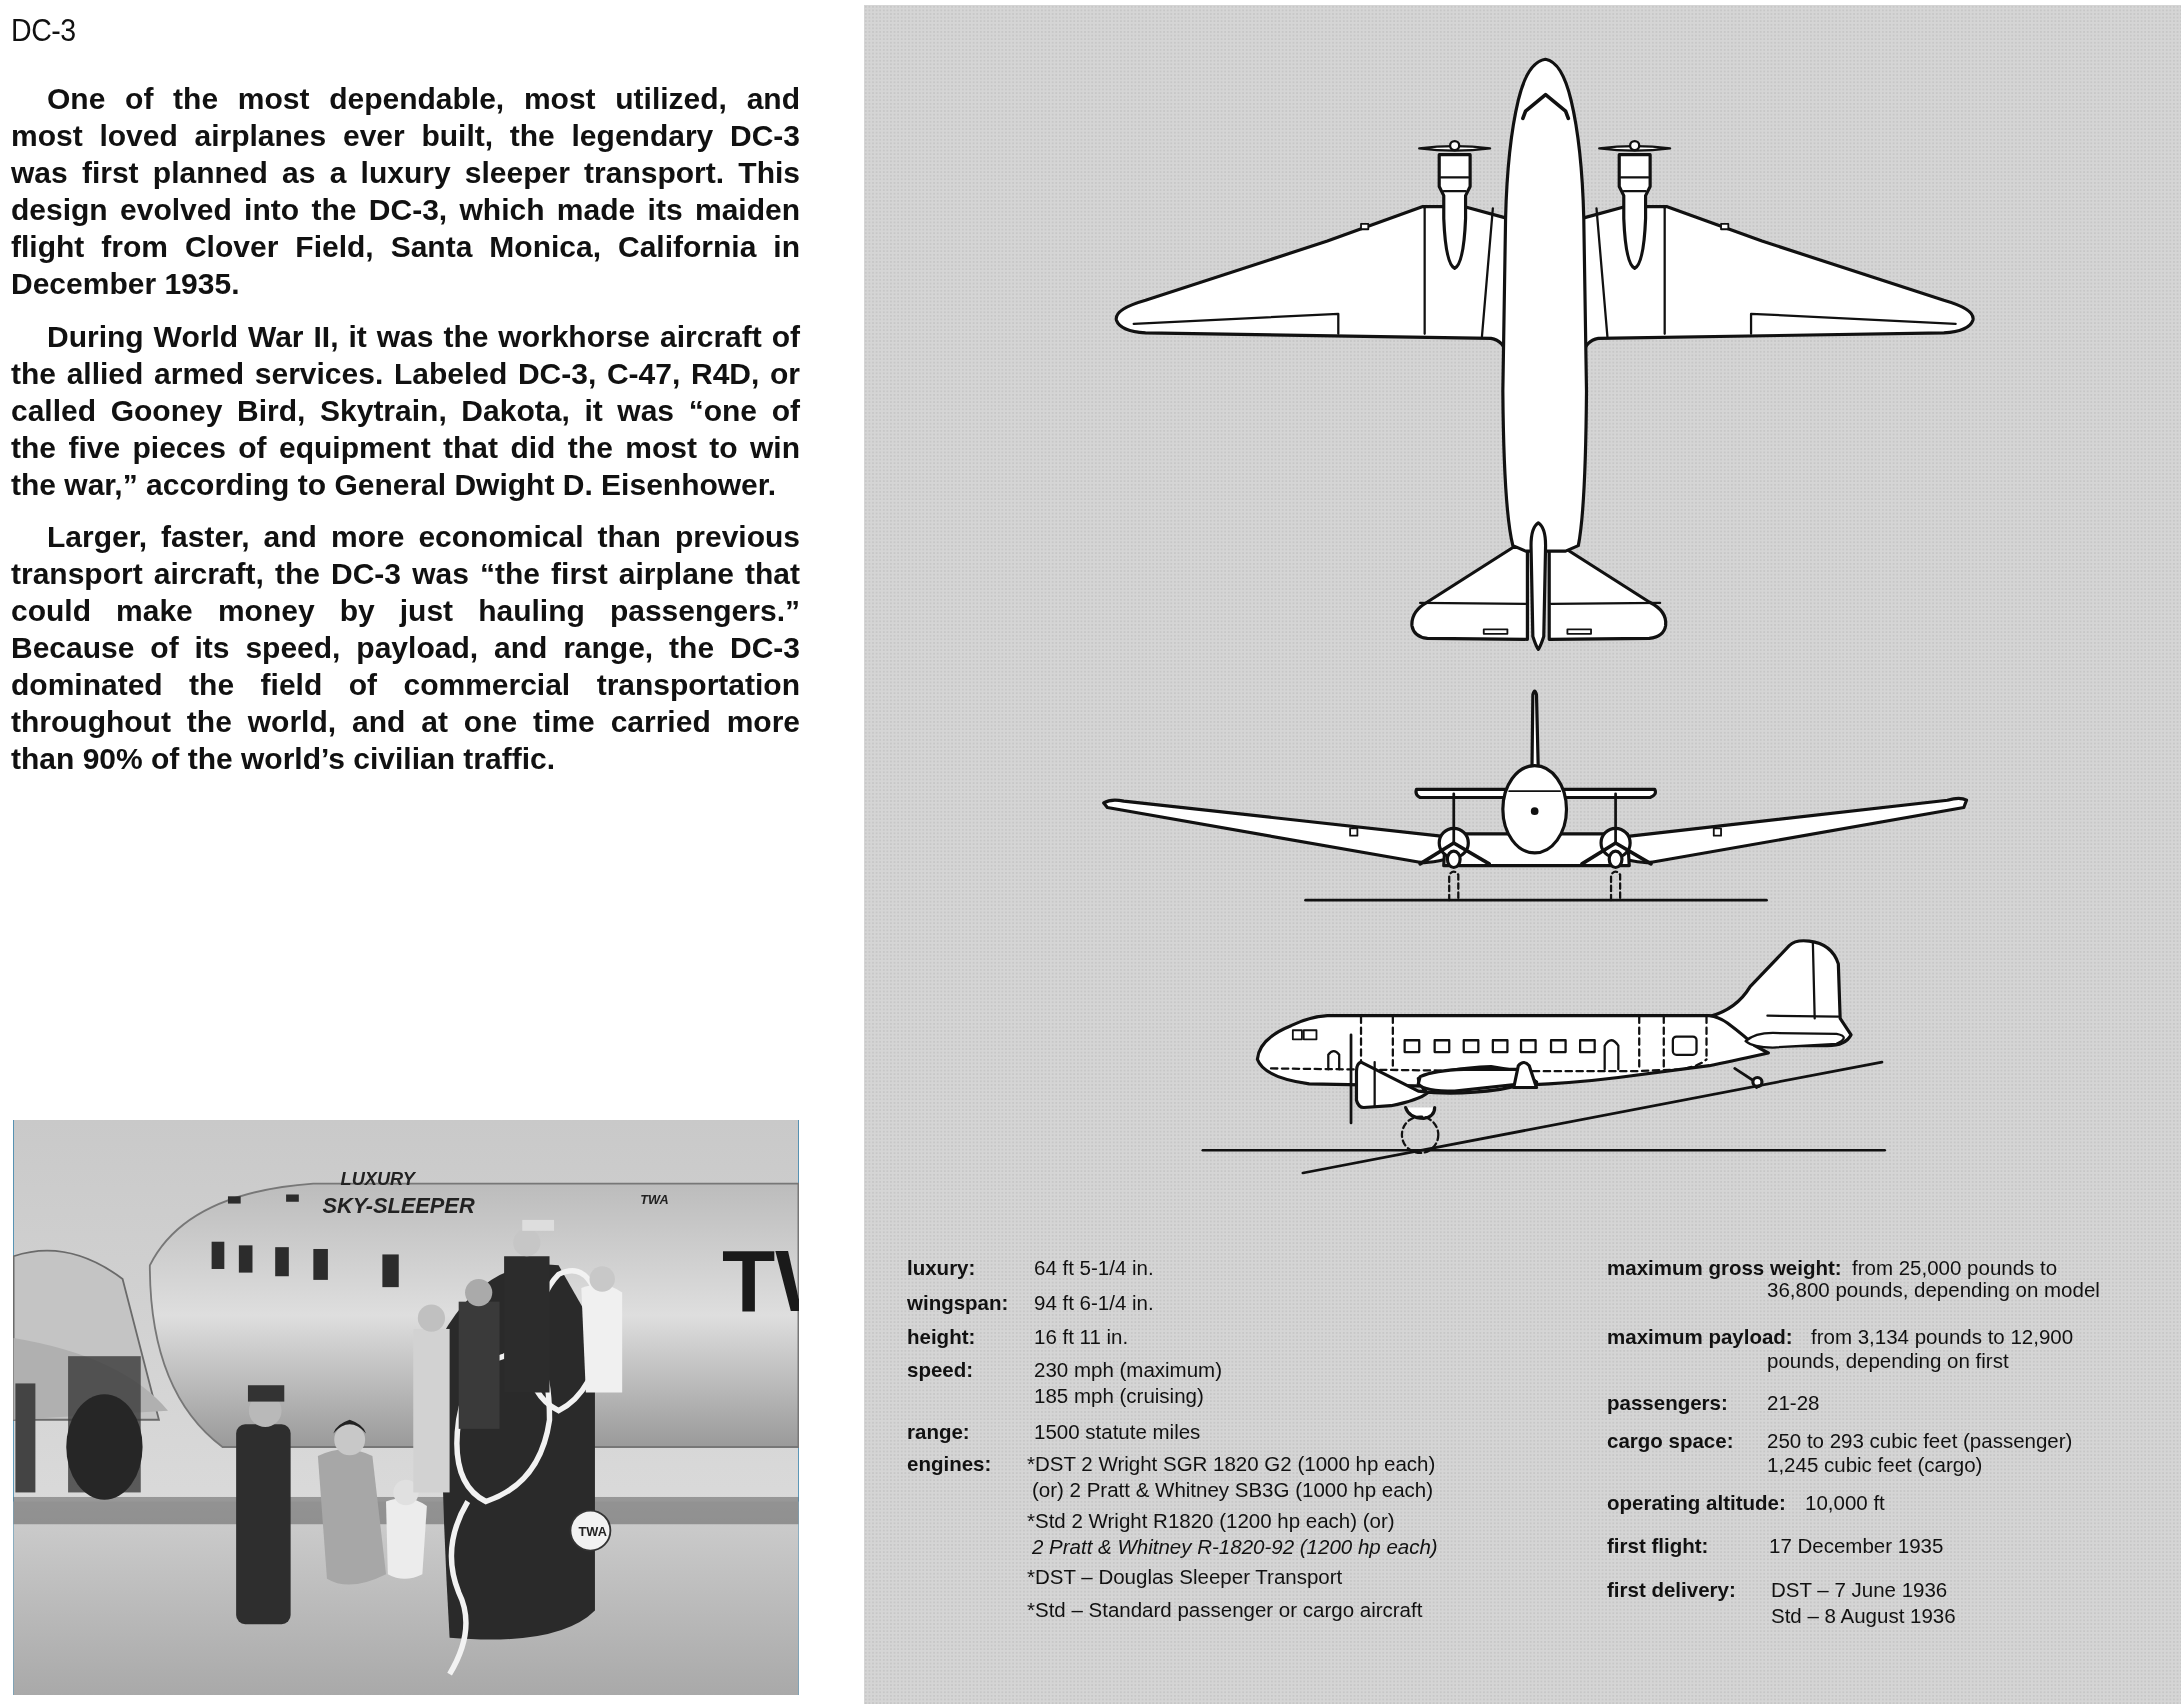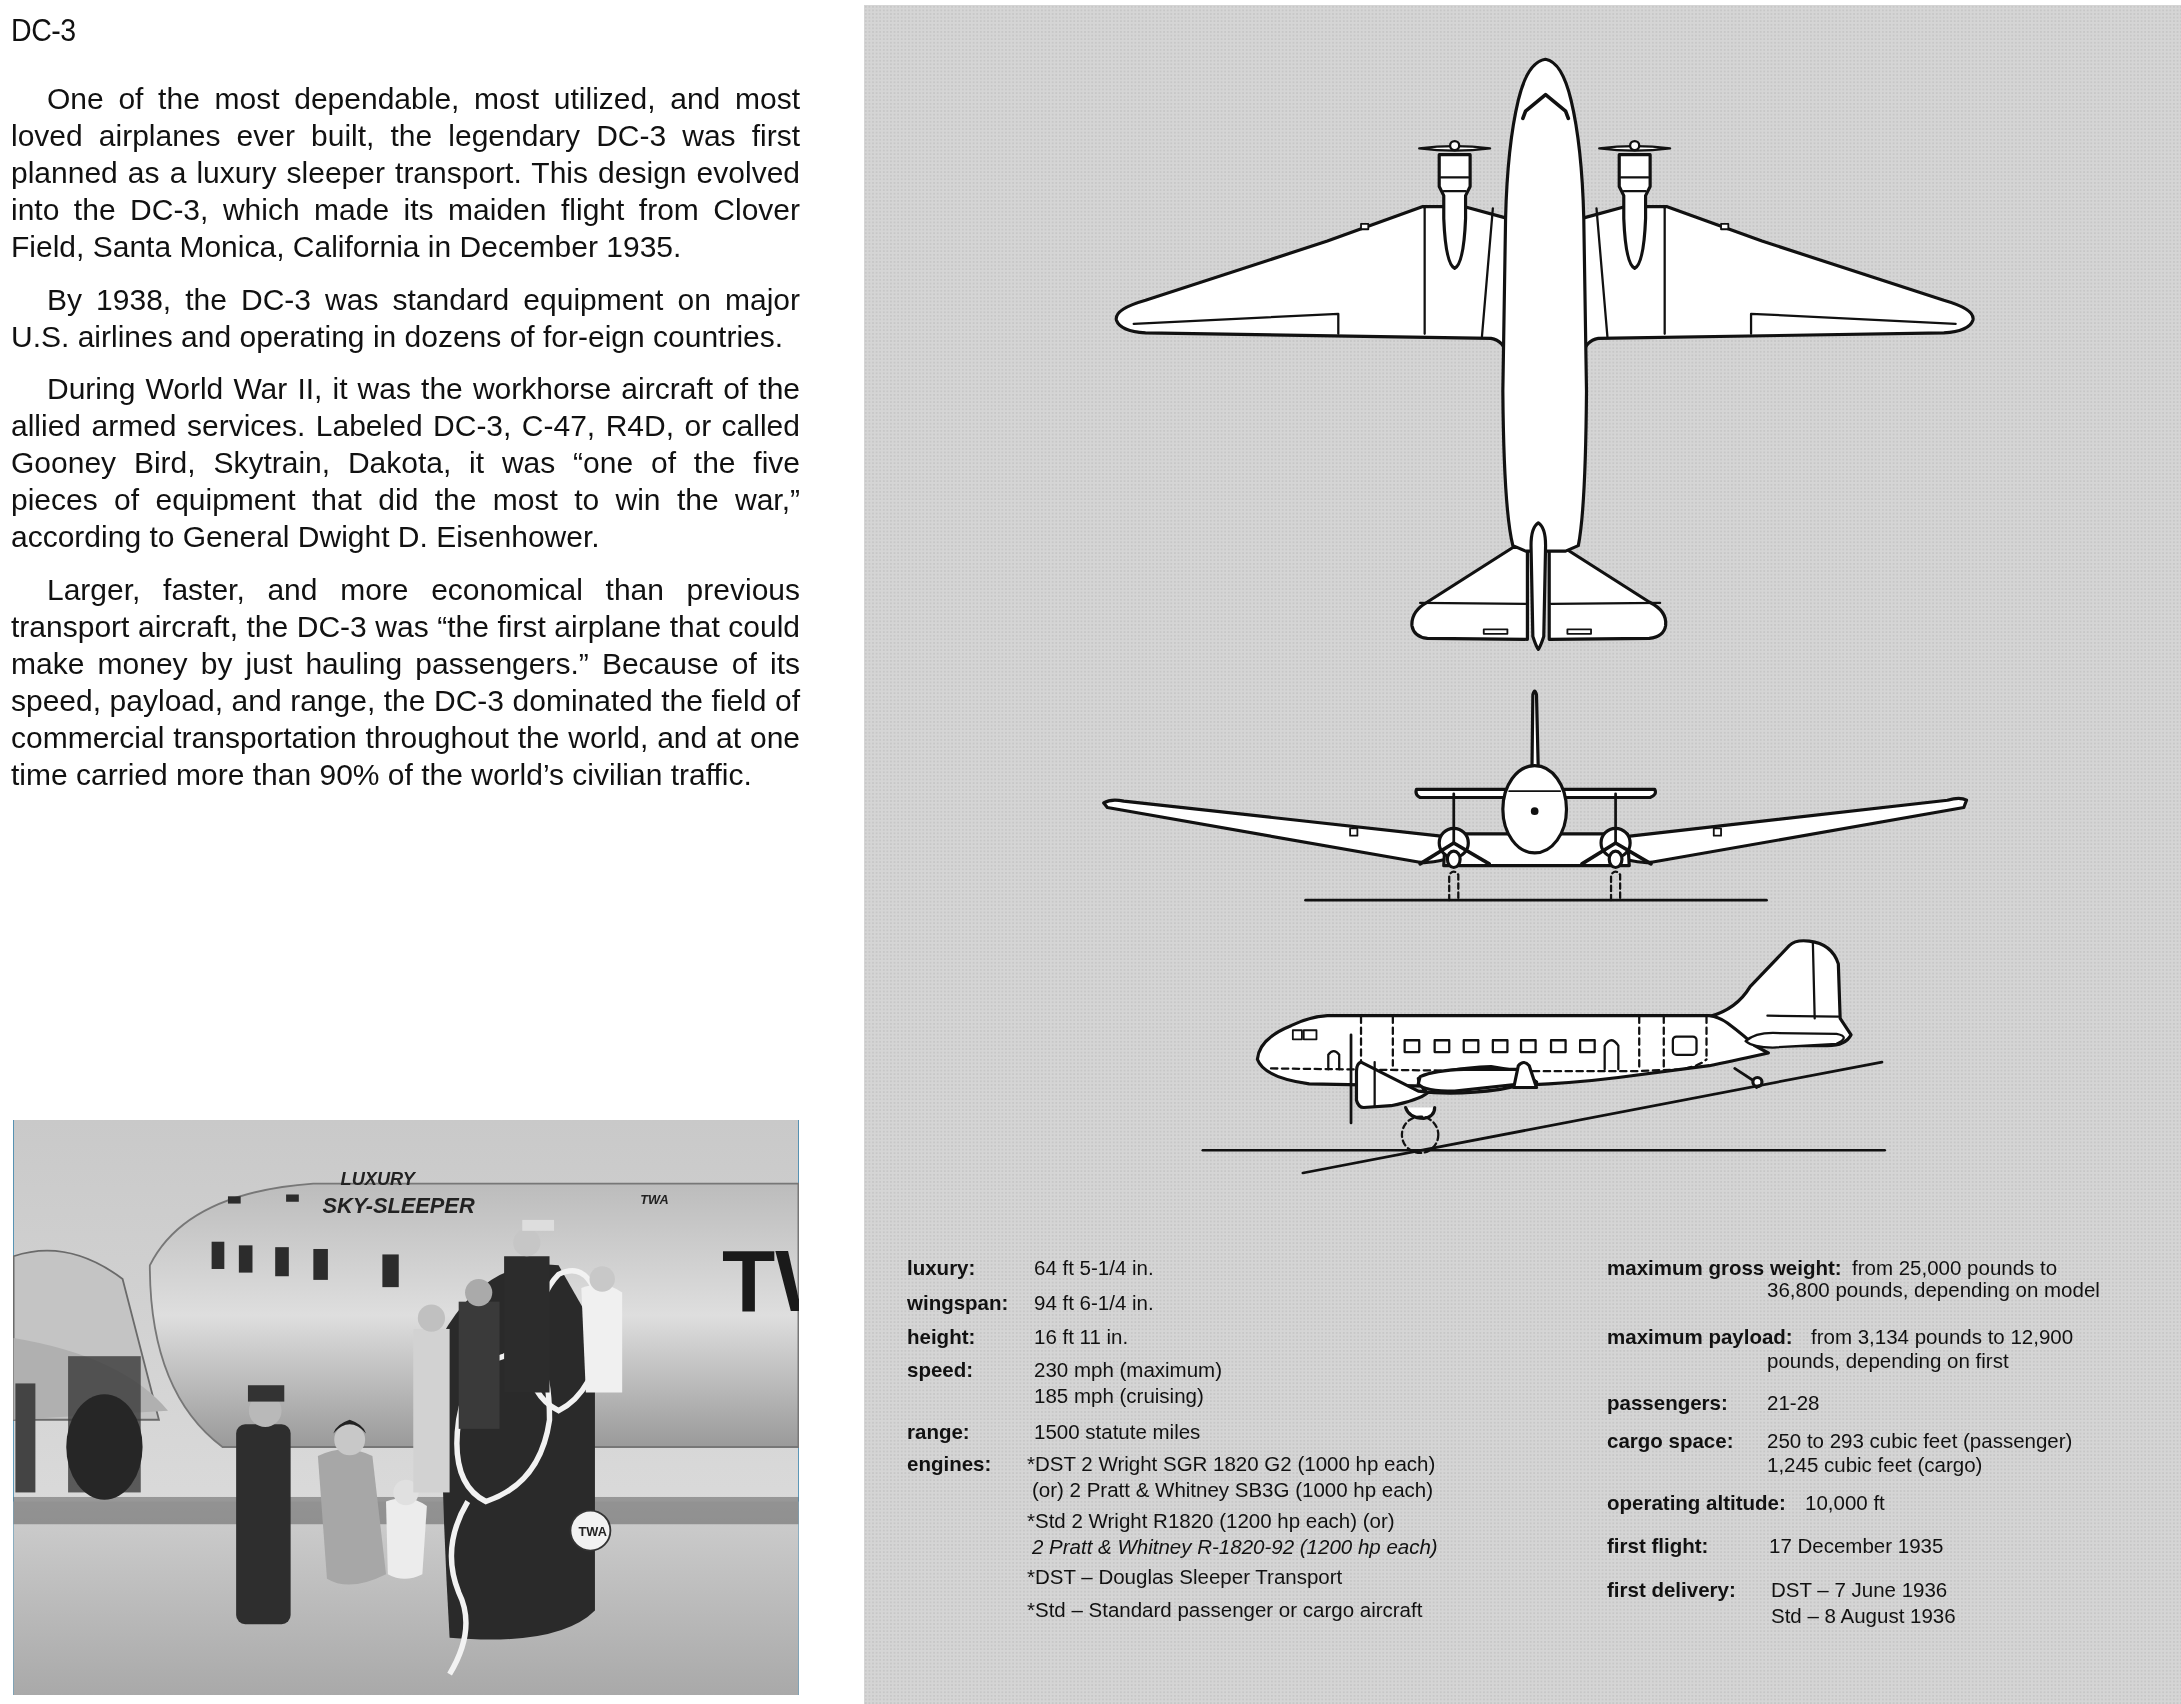--- a/index.html
+++ b/index.html
@@ -1,39 +1,38 @@
 <!DOCTYPE html>
 <html style="font-size:14.5px"><head>
 <meta charset="utf-8">
 <style>
   html, body { margin:0; padding:0; }
   body { width:2182px; height:1705px; position:relative; overflow:hidden; background:#ffffff; font-family:"Liberation Sans", sans-serif; color:#111; }
   .title { position:absolute; left:11px; top:12.7px; font-size:31px; font-weight:normal; letter-spacing:-0.5px; transform:scaleX(0.92); transform-origin:left top; }
-  .body-col { position:absolute; left:11px; top:80px; width:789px; }
+  .body-col { position:absolute; left:11px; top:80px; width:789px;font-weight:bold; }
   .para { font-size:30px; line-height:37px; text-align:justify; margin:0 0 15.5px 0; text-indent:36px; transform-origin:left top; }
   .para:last-child { margin-bottom:0; }
   .photo { position:absolute; left:12.7px; top:1120px; width:786px; height:575px; overflow:hidden; background:#0369a1; }
   .gray-panel { position:absolute; left:864px; top:4.5px; width:1318px; height:1700px; background:#d5d5d5;
     background-image: radial-gradient(#c7c7c7 0.7px, transparent 0.8px); background-size:3.6px 3.6px; }
   .drawings { position:absolute; left:0; top:0; width:2182px; height:1705px; }
   .specs { position:absolute; font-size:20.5px; line-height:25.5px; color:#111; }
   .spec-row { position:relative; }
   .spec-label { position:absolute; left:0; font-weight:bold; white-space:nowrap; }
   .spec-value { position:absolute; white-space:nowrap; }
   .left-specs { left:907px; top:1255px; width:655px; }
   .right-specs { left:1607px; top:1255px; width:575px; }
 </style>
 </head>
 <body>
 
 <div class="title">DC-3</div>
 
 <div class="body-col">
   <p class="para">One of the most dependable, most utilized, and most loved airplanes ever built, the legendary DC-3 was first planned as a luxury sleeper transport. This design evolved into the DC-3, which made its maiden flight from Clover Field, Santa Monica, California in December 1935.</p>
-  <p class="para">By 1938, the DC-3 was standard equipment on major U.S. airlines and operating in dozens of for-eign countries.</p>
   <p class="para">During World War II, it was the workhorse aircraft of the allied armed services. Labeled DC-3, C-47, R4D, or called Gooney Bird, Skytrain, Dakota, it was “one of the five pieces of equipment that did the most to win the war,” according to General Dwight D. Eisenhower.</p>
   <p class="para">Larger, faster, and more economical than previous transport aircraft, the DC-3 was “the first airplane that could make money by just hauling passengers.” Because of its speed, payload, and range, the DC-3 dominated the field of commercial transportation throughout the world, and at one time carried more than 90% of the world’s civilian traffic.</p>
 </div>
 
 <div class="photo">
   <svg width="786" height="575" viewBox="0 0 864 633">
     <defs>
       <linearGradient id="sky" x1="0" y1="0" x2="0" y2="1">
         <stop offset="0" stop-color="#c9c9c9"></stop>
         <stop offset="1" stop-color="#e2e2e2"></stop>

